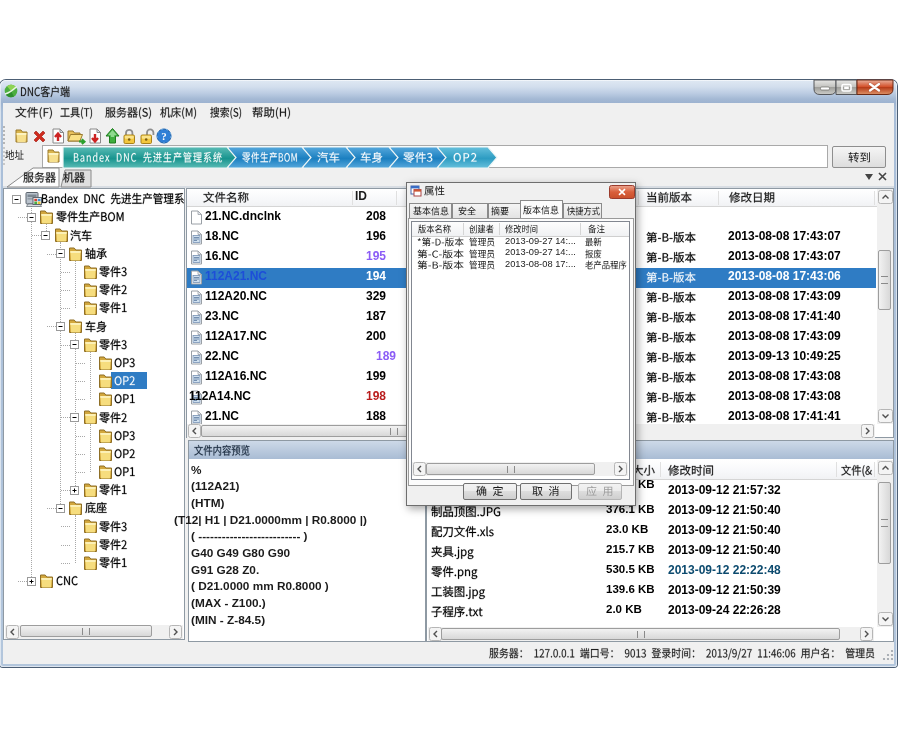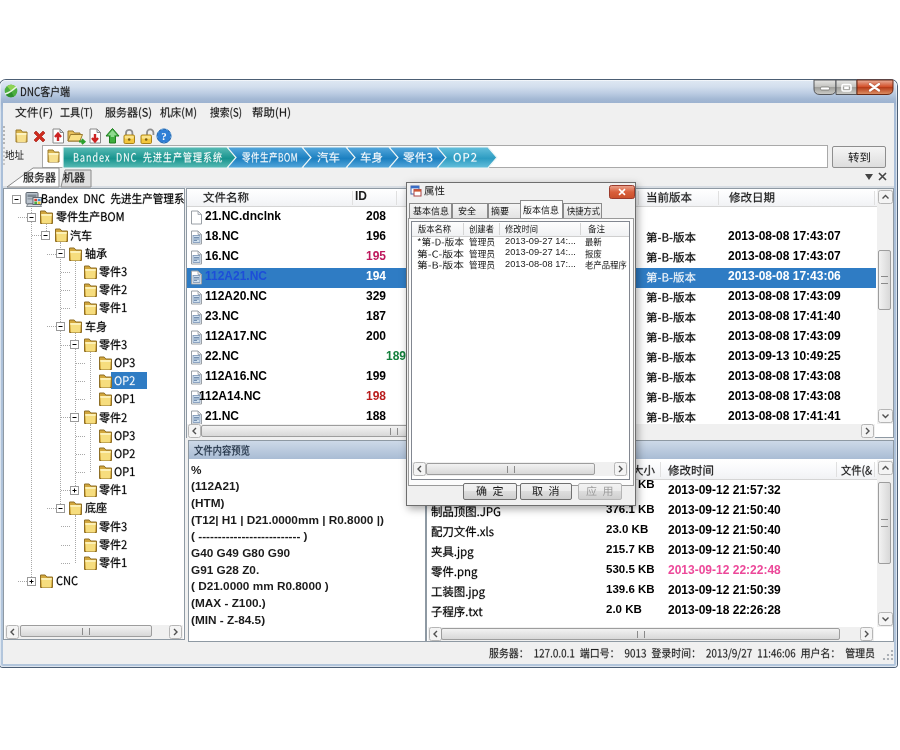--- a/index.html
+++ b/index.html
@@ -938,21 +938,21 @@
     </g>
   </svg>
 <div class="tx" style="left:728.0px;top:228.5px;font:600 12.0px 'Liberation Sans',sans-serif;color:#000000">2013-08-08 17:43:07</div>
 <svg class="t" style="left:190.0px;top:250.0px" width="13" height="15">
     <path d="M1.5 1 H8 L11.5 4.5 V14 H1.5 Z" fill="#fff" stroke="#9aa0a6"></path>
     <path d="M8 1 L8 4.5 H11.5 Z" fill="#e8edf2" stroke="#9aa0a6" stroke-width=".8"></path>
     <rect x="3" y="5.5" width="7" height="7" fill="#cfe0ef" stroke="#7792b4" stroke-width=".8"></rect>
     <path d="M4 7.5 H9 M4 9 H9 M4 10.5 H7" stroke="#4a6a94" stroke-width=".7"></path>
   </svg>
 <div class="tx" style="left:205.0px;top:248.5px;font:600 12.0px 'Liberation Sans',sans-serif;color:#000000">16.NC</div>
-<div class="tx" style="left:366.0px;top:248.5px;font:600 12.0px 'Liberation Sans',sans-serif;color:#be185d">195</div>
+<div class="tx" style="left:366.0px;top:248.5px;font:600 12.0px 'Liberation Sans',sans-serif;color:#8b5cf6">195</div>
 <svg class="t" style="left:646.0px;top:250.0px" width="51.0" height="15.0">
     <g fill="#000000" stroke="#000000" stroke-width="18" transform="translate(0,11.62) scale(0.011492,-0.011500)">
       <use href="#g7B2C" x="0"></use>
       <use href="#g002D" x="1000"></use>
       <use href="#g0042" x="1347"></use>
       <use href="#g002D" x="2004"></use>
       <use href="#g7248" x="2351"></use>
       <use href="#g672C" x="3351"></use>
     </g>
   </svg>
@@ -1034,21 +1034,21 @@
     </g>
   </svg>
 <div class="tx" style="left:728.0px;top:328.5px;font:600 12.0px 'Liberation Sans',sans-serif;color:#000000">2013-08-08 17:43:09</div>
 <svg class="t" style="left:190.0px;top:350.0px" width="13" height="15">
     <path d="M1.5 1 H8 L11.5 4.5 V14 H1.5 Z" fill="#fff" stroke="#9aa0a6"></path>
     <path d="M8 1 L8 4.5 H11.5 Z" fill="#e8edf2" stroke="#9aa0a6" stroke-width=".8"></path>
     <rect x="3" y="5.5" width="7" height="7" fill="#cfe0ef" stroke="#7792b4" stroke-width=".8"></rect>
     <path d="M4 7.5 H9 M4 9 H9 M4 10.5 H7" stroke="#4a6a94" stroke-width=".7"></path>
   </svg>
 <div class="tx" style="left:205.0px;top:348.5px;font:600 12.0px 'Liberation Sans',sans-serif;color:#000000">22.NC</div>
-<div class="tx" style="left:386px;top:348.5px;font:600 12.0px 'Liberation Sans',sans-serif;color:#15803d">189</div>
+<div class="tx" style="left:376px;top:348.5px;font:600 12.0px 'Liberation Sans',sans-serif;color:#8b5cf6">189</div>
 <svg class="t" style="left:646.0px;top:350.0px" width="51.0" height="15.0">
     <g fill="#000000" stroke="#000000" stroke-width="18" transform="translate(0,11.62) scale(0.011492,-0.011500)">
       <use href="#g7B2C" x="0"></use>
       <use href="#g002D" x="1000"></use>
       <use href="#g0042" x="1347"></use>
       <use href="#g002D" x="2004"></use>
       <use href="#g7248" x="2351"></use>
       <use href="#g672C" x="3351"></use>
     </g>
   </svg>
@@ -1071,21 +1071,21 @@
       <use href="#g672C" x="3351"></use>
     </g>
   </svg>
 <div class="tx" style="left:728.0px;top:368.5px;font:600 12.0px 'Liberation Sans',sans-serif;color:#000000">2013-08-08 17:43:08</div>
 <svg class="t" style="left:190.0px;top:390.0px" width="13" height="15">
     <path d="M1.5 1 H8 L11.5 4.5 V14 H1.5 Z" fill="#fff" stroke="#9aa0a6"></path>
     <path d="M8 1 L8 4.5 H11.5 Z" fill="#e8edf2" stroke="#9aa0a6" stroke-width=".8"></path>
     <rect x="3" y="5.5" width="7" height="7" fill="#cfe0ef" stroke="#7792b4" stroke-width=".8"></rect>
     <path d="M4 7.5 H9 M4 9 H9 M4 10.5 H7" stroke="#4a6a94" stroke-width=".7"></path>
   </svg>
-<div class="tx" style="left:199px;top:388.5px;font:600 12.0px 'Liberation Sans',sans-serif;color:#000000">112A14.NC</div>
+<div class="tx" style="left:189px;top:388.5px;font:600 12.0px 'Liberation Sans',sans-serif;color:#000000">112A14.NC</div>
 <div class="tx" style="left:366.0px;top:388.5px;font:600 12.0px 'Liberation Sans',sans-serif;color:#b91c1c">198</div>
 <svg class="t" style="left:646.0px;top:390.0px" width="51.0" height="15.0">
     <g fill="#000000" stroke="#000000" stroke-width="18" transform="translate(0,11.62) scale(0.011492,-0.011500)">
       <use href="#g7B2C" x="0"></use>
       <use href="#g002D" x="1000"></use>
       <use href="#g0042" x="1347"></use>
       <use href="#g002D" x="2004"></use>
       <use href="#g7248" x="2351"></use>
       <use href="#g672C" x="3351"></use>
     </g>
@@ -1128,21 +1128,21 @@
   </svg>
 <svg class="t" style="left:877.5px;top:409.0px" width="15" height="14">
     <rect x="0.5" y="0.5" width="14" height="13" rx="2" fill="#f4f4f4" stroke="#b6b6b6"></rect>
     <path d="M4.5 5.5 L7.5 8.5 L10.5 5.5" stroke="#505050" stroke-width="1.4" fill="none"></path>
   </svg>
 <div class="tx" style="left:878.0px;top:250.0px;width:13px;height:60.0px;background:linear-gradient(90deg,#f2f2f2,#d8d8d8);border:1px solid #9d9d9d;border-radius:2px"></div>
 <div class="tx" style="left:881.0px;top:276.0px;width:7px;height:8px;border-top:1px solid #8a8a8a;border-bottom:1px solid #8a8a8a"></div>
 <div class="tx" style="left:191.0px;top:462.6px;font:600 11.8px 'Liberation Sans',sans-serif;color:#1b1b1b">%</div>
 <div class="tx" style="left:191.0px;top:479.3px;font:600 11.8px 'Liberation Sans',sans-serif;color:#1b1b1b">(112A21)</div>
 <div class="tx" style="left:191.0px;top:495.9px;font:600 11.8px 'Liberation Sans',sans-serif;color:#1b1b1b">(HTM)</div>
-<div class="tx" style="left:191.0px;top:512.6px;font:600 11.8px 'Liberation Sans',sans-serif;color:#1b1b1b">(T12| H1 | D21.0000mm | R0.8000 |)</div>
+<div class="tx" style="left:174px;top:512.6px;font:600 11.8px 'Liberation Sans',sans-serif;color:#1b1b1b">(T12| H1 | D21.0000mm | R0.8000 |)</div>
 <div class="tx" style="left:191.0px;top:529.2px;font:600 11.8px 'Liberation Sans',sans-serif;color:#1b1b1b">( -------------------------- )</div>
 <div class="tx" style="left:191.0px;top:545.9px;font:600 11.8px 'Liberation Sans',sans-serif;color:#1b1b1b">G40 G49 G80 G90</div>
 <div class="tx" style="left:191.0px;top:562.5px;font:600 11.8px 'Liberation Sans',sans-serif;color:#1b1b1b">G91 G28 Z0.</div>
 <div class="tx" style="left:191.0px;top:579.2px;font:600 11.8px 'Liberation Sans',sans-serif;color:#1b1b1b">( D21.0000 mm R0.8000 )</div>
 <div class="tx" style="left:191.0px;top:595.9px;font:600 11.8px 'Liberation Sans',sans-serif;color:#1b1b1b">(MAX - Z100.)</div>
 <div class="tx" style="left:191.0px;top:612.5px;font:600 11.8px 'Liberation Sans',sans-serif;color:#1b1b1b">(MIN - Z-84.5)</div>
 <div class="tx" style="left:427px;top:460px;width:466px;height:20px;background:linear-gradient(180deg,#ffffff,#f7f8fa 60%,#f1f2f4);border-bottom:1px solid #d5d5d5"></div>
 <div class="tx" style="left:660px;top:462px;width:1px;height:15px;background:#e0e0e0"></div>
 <div class="tx" style="left:836px;top:462px;width:1px;height:15px;background:#e0e0e0"></div>
 <div class="tx" style="left:874px;top:462px;width:1px;height:15px;background:#e0e0e0"></div>
@@ -1214,21 +1214,21 @@
     <g fill="#000000" stroke="#000000" stroke-width="18" transform="translate(0,12.12) scale(0.011400,-0.012000)">
       <use href="#g96F6" x="0"></use>
       <use href="#g4EF6" x="1000"></use>
       <use href="#g002E" x="2000"></use>
       <use href="#g0070" x="2278"></use>
       <use href="#g006E" x="2898"></use>
       <use href="#g0067" x="3508"></use>
     </g>
   </svg>
 <div class="tx" style="left:606.0px;top:563.4px;font:600 11.5px 'Liberation Sans',sans-serif;color:#000000">530.5 KB</div>
-<div class="tx" style="left:668.0px;top:563.0px;font:600 12.0px 'Liberation Sans',sans-serif;color:#ec4899">2013-09-12 22:22:48</div>
+<div class="tx" style="left:668.0px;top:563.0px;font:600 12.0px 'Liberation Sans',sans-serif;color:#0c4a6e">2013-09-12 22:22:48</div>
 <svg class="t" style="left:431.0px;top:584.2px" width="55.0" height="15.6">
     <g fill="#000000" stroke="#000000" stroke-width="18" transform="translate(0,12.12) scale(0.011400,-0.012000)">
       <use href="#g5DE5" x="0"></use>
       <use href="#g88C5" x="1000"></use>
       <use href="#g56FE" x="2000"></use>
       <use href="#g002E" x="3000"></use>
       <use href="#g006A" x="3278"></use>
       <use href="#g0070" x="3553"></use>
       <use href="#g0067" x="4173"></use>
     </g>
@@ -1240,21 +1240,21 @@
       <use href="#g5B50" x="0"></use>
       <use href="#g7A0B" x="1000"></use>
       <use href="#g5E8F" x="2000"></use>
       <use href="#g002E" x="3000"></use>
       <use href="#g0074" x="3278"></use>
       <use href="#g0078" x="3655"></use>
       <use href="#g0074" x="4153"></use>
     </g>
   </svg>
 <div class="tx" style="left:606.0px;top:603.4px;font:600 11.5px 'Liberation Sans',sans-serif;color:#000000">2.0 KB</div>
-<div class="tx" style="left:668.0px;top:603.0px;font:600 12.0px 'Liberation Sans',sans-serif;color:#000000">2013-09-18 22:26:28</div>
+<div class="tx" style="left:668.0px;top:603.0px;font:600 12.0px 'Liberation Sans',sans-serif;color:#000000">2013-09-24 22:26:28</div>
 <div class="tx" style="left:428.0px;top:627.0px;width:446.0px;height:14px;background:#f0f0f0"></div>
 <svg class="t" style="left:429.0px;top:627.0px" width="13" height="14">
     <rect x="0.5" y="0.5" width="12" height="13" rx="2" fill="#f4f4f4" stroke="#b6b6b6"></rect>
     <path d="M8 4 L5 7 L8 10" stroke="#505050" stroke-width="1.4" fill="none"></path>
   </svg>
 <svg class="t" style="left:860.0px;top:627.0px" width="13" height="14">
     <rect x="0.5" y="0.5" width="12" height="13" rx="2" fill="#f4f4f4" stroke="#b6b6b6"></rect>
     <path d="M5 4 L8 7 L5 10" stroke="#505050" stroke-width="1.4" fill="none"></path>
   </svg>
 <div class="tx" style="left:441.0px;top:627.5px;width:399.0px;height:12px;background:linear-gradient(180deg,#f2f2f2,#d8d8d8);border:1px solid #9d9d9d;border-radius:2px"></div>

